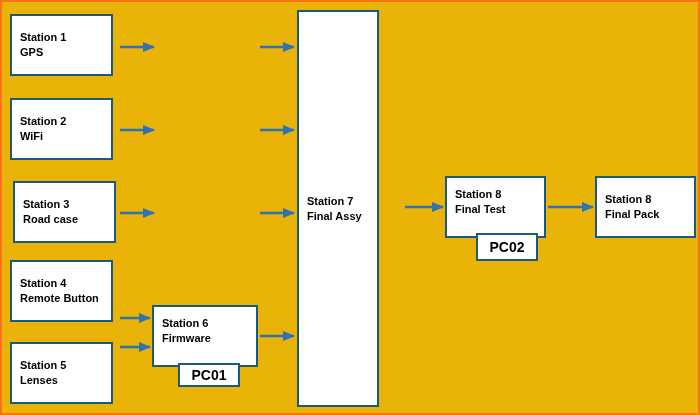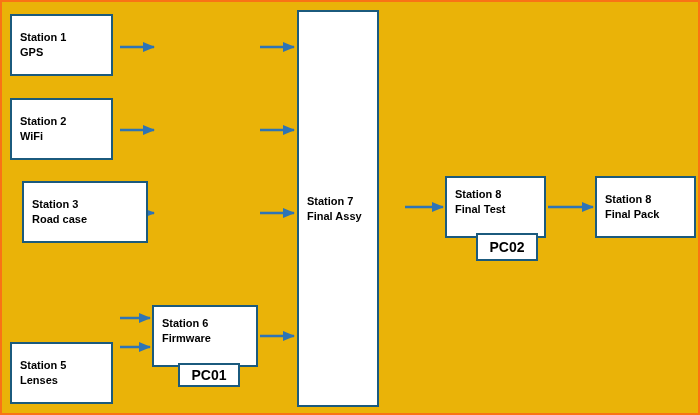--- a/index.html
+++ b/index.html
@@ -83,25 +83,29 @@
   <div class="box" style="left:8px;top:12px;width:103px;height:62px">
     <div class="l1">Station 1</div>
     <div class="l2">GPS</div>
   </div>
 
   <div class="box" style="left:8px;top:96px;width:103px;height:62px">
     <div class="l1">Station 2</div>
     <div class="l2">WiFi</div>
   </div>
 
-  <div class="box" style="left:20px;top:179px;width:126px;height:62px">
+  <div class="box" style="left:11px;top:179px;width:103px;height:62px">
     <div class="l1">Station 3</div>
     <div class="l2">Road case</div>
   </div>
 
+  <div class="box" style="left:8px;top:258px;width:103px;height:62px">
+    <div class="l1">Station 4</div>
+    <div class="l2">Remote Button</div>
+  </div>
 
   <div class="box" style="left:8px;top:340px;width:103px;height:62px">
     <div class="l1">Station 5</div>
     <div class="l2">Lenses</div>
   </div>
 
   <div class="box top-align" style="left:150px;top:303px;width:106px;height:62px">
     <div class="l1">Station 6</div>
     <div class="l2">Firmware</div>
   </div>

